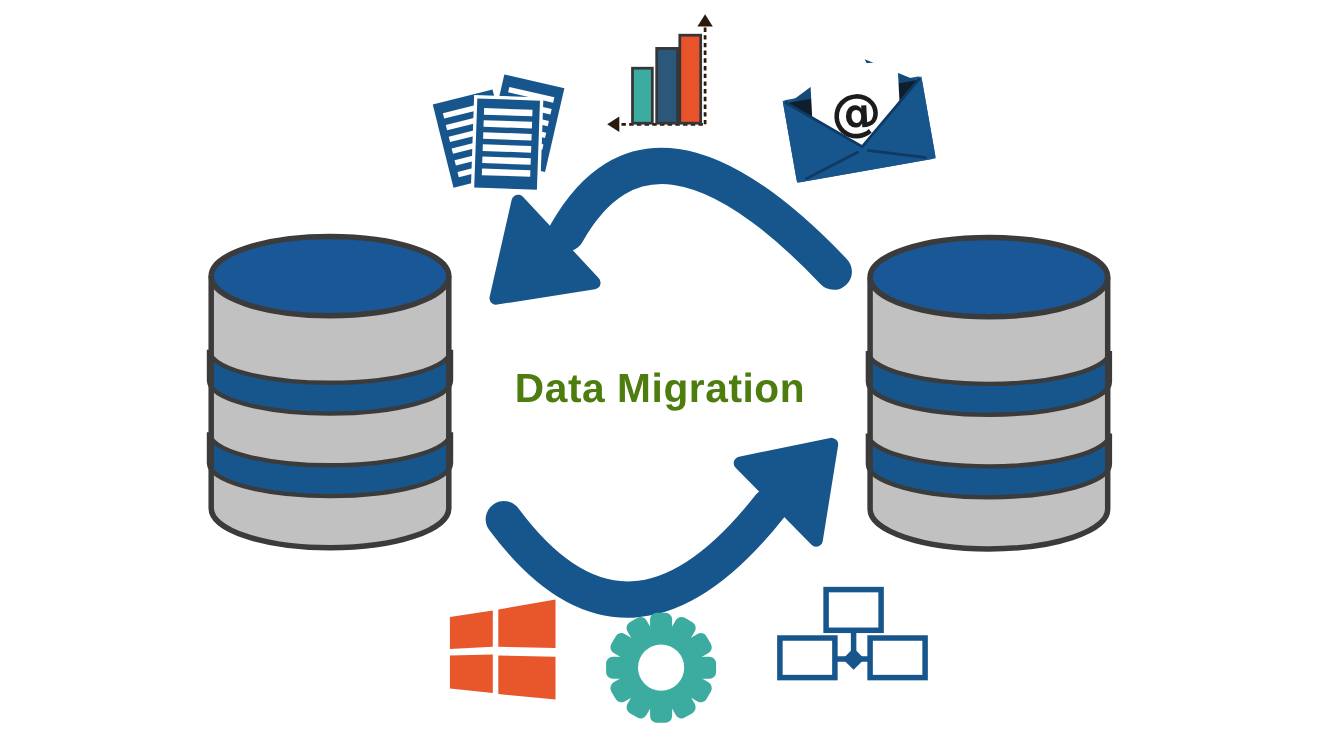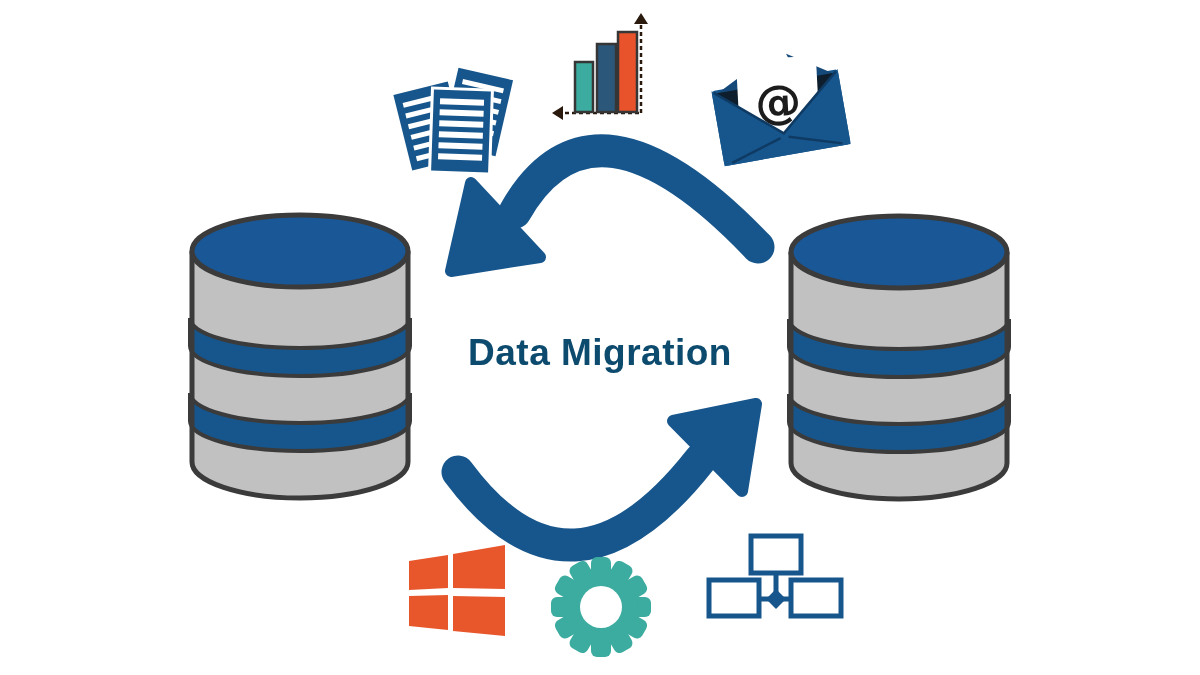--- a/index.html
+++ b/index.html
@@ -1,20 +1,20 @@
 <!DOCTYPE html>
 <html><head>
 <meta charset="utf-8">
 <style>
   html,body{margin:0;padding:0;background:#ffffff;}
   .stage{position:relative;width:1200px;height:675px;background:#ffffff;overflow:hidden;
          font-family:"Liberation Sans",sans-serif;}
   .stage svg{position:absolute;inset:0;display:block;}
   .title{position:absolute;left:0;right:0;top:332px;text-align:center;
-         font-size:37px;font-weight:700;color:#0c4a6e;letter-spacing:.5px;}
+         font-size:37px;font-weight:700;color:#4d7c0f;letter-spacing:.5px;}
   
   .blue{fill:#17568C;}
   .blue-dk{fill:#0E1E2C;}
   .blue-flap{fill:#14497A;}
   .arrow{stroke:#17568C;stroke-width:33;fill:none;stroke-linecap:round;}
   .ah{fill:#17568C;stroke:#17568C;stroke-width:12;stroke-linejoin:round;}
   .cyl-body{fill:#C1C1C1;stroke:none;}
   .cyl-edge{fill:none;stroke:#3B3B3B;stroke-width:5;stroke-linejoin:round;}
   .band{fill:#17568C;stroke:#3B3B3B;stroke-width:4;}
   .db-top{fill:#1A5796;stroke:#3B3B3B;stroke-width:5;}

